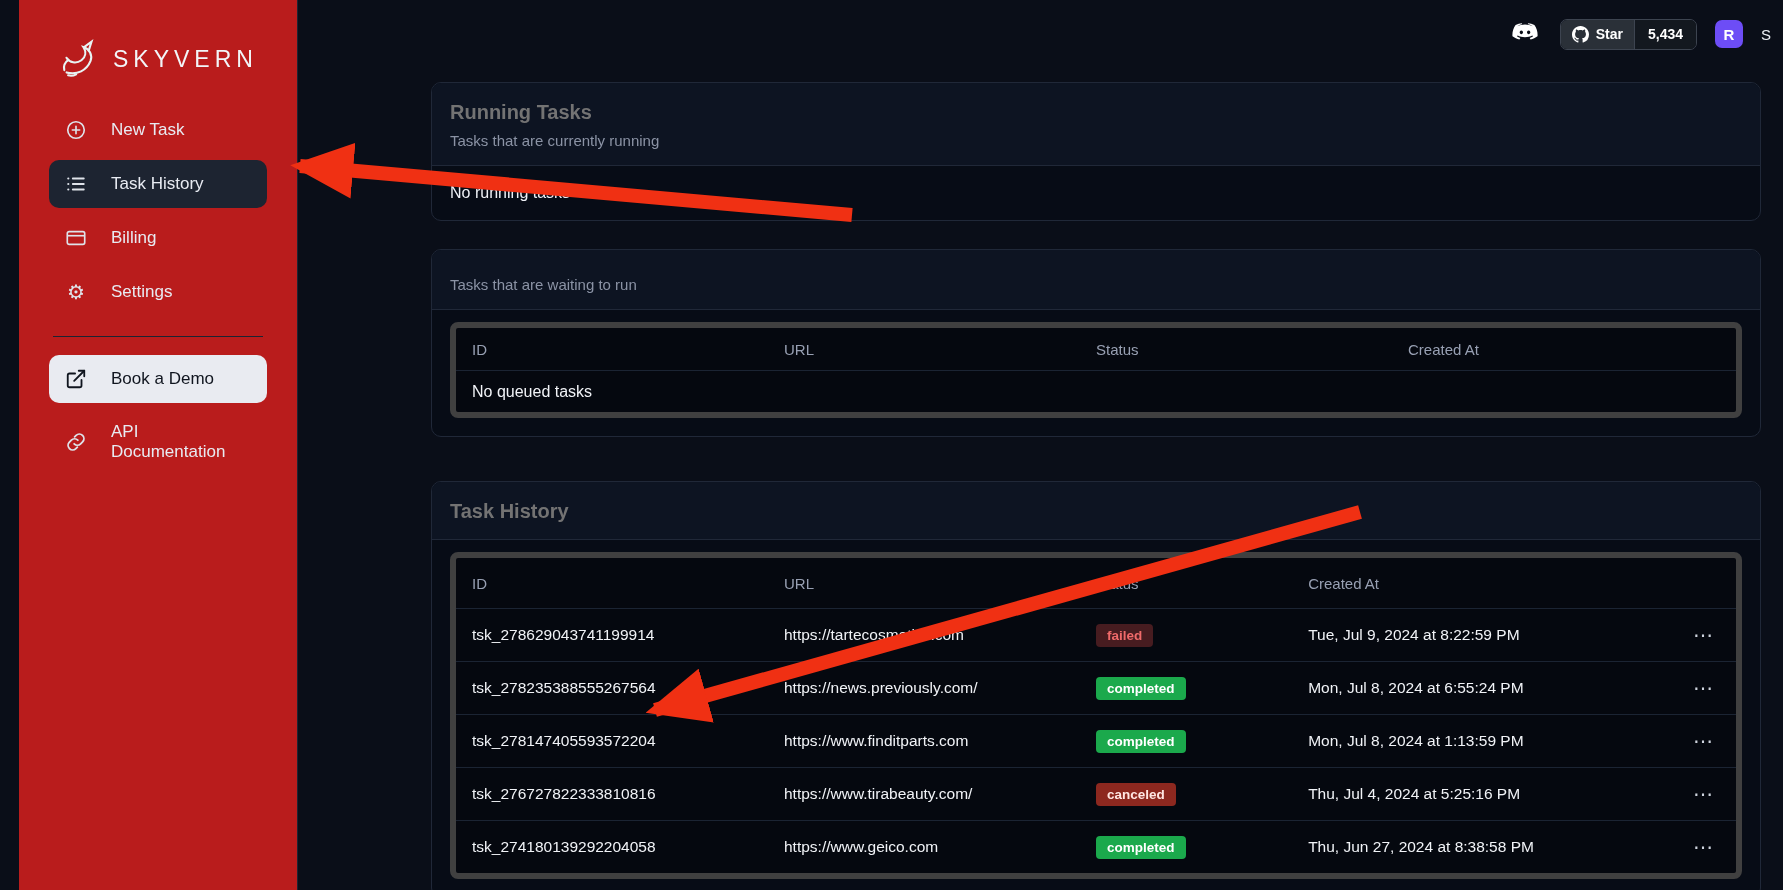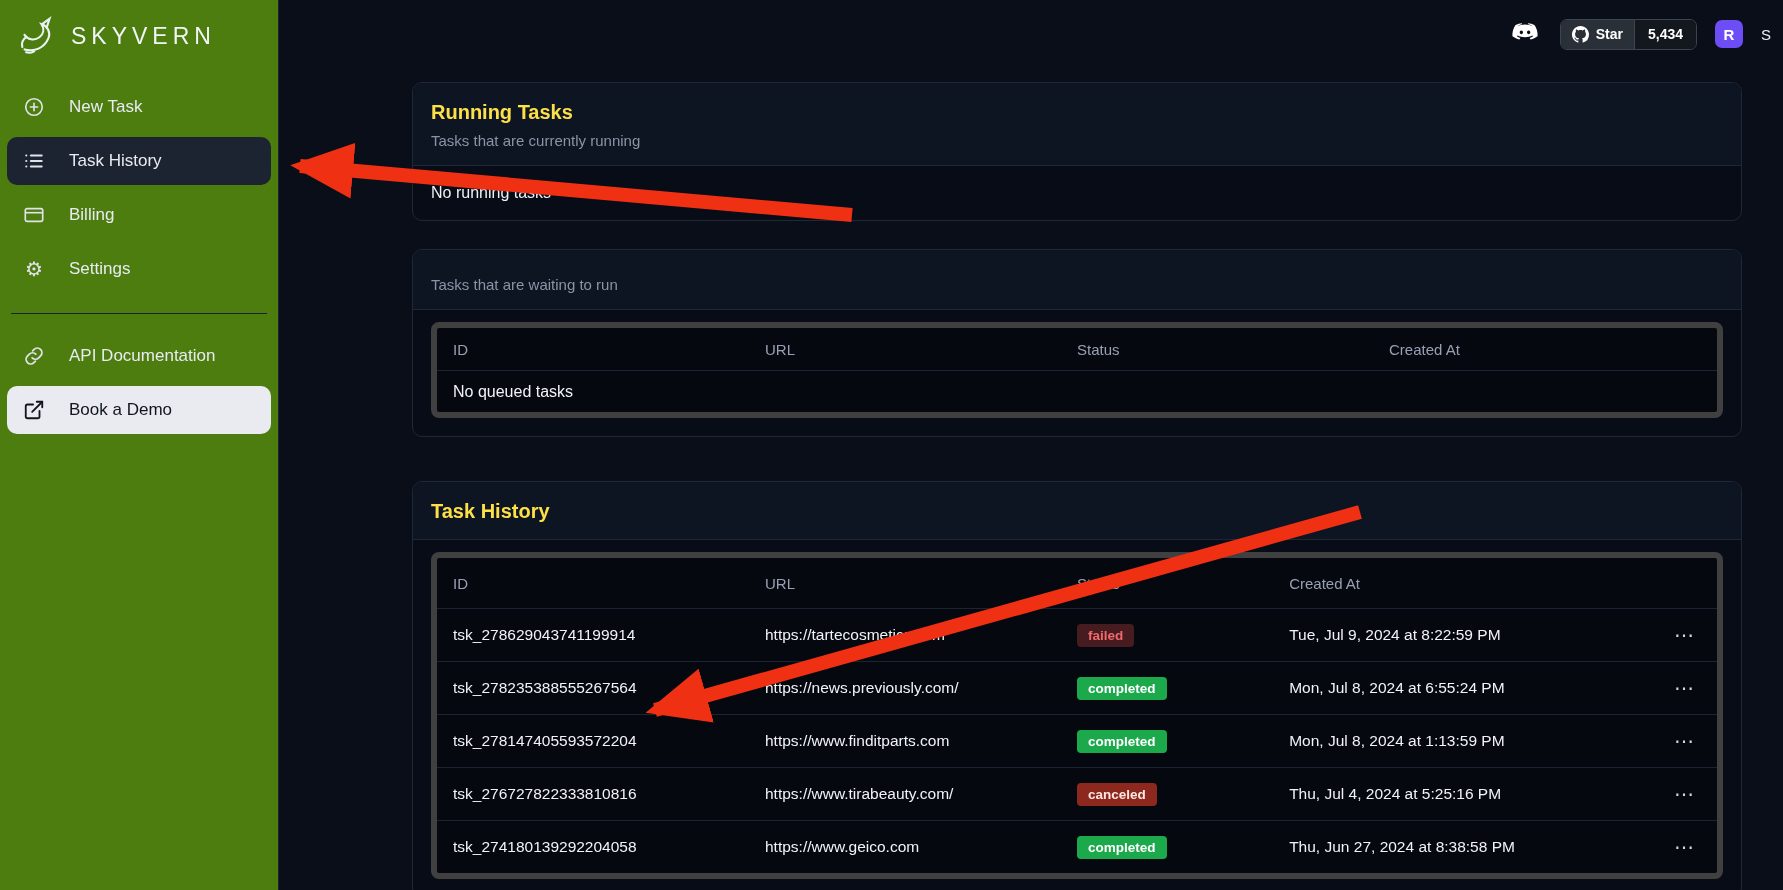--- a/index.html
+++ b/index.html
@@ -7,22 +7,22 @@
   body {
     width:1783px; height:890px; overflow:hidden;
     background:#0a0e18; color:#eef1f6;
     font-family:"Liberation Sans", sans-serif;
   }
   .app { display:flex; width:100%; height:100%; position:relative; }
 
   
   .sidebar {
     width:279px; min-width:279px; height:100%;
-    background:#4d7c0f; border-right:1px solid #1c2432;
-    padding:7px; display:flex; flex-direction:column;
+    background:#b91c1c; border-right:1px solid #1c2432;
+    padding:30px; display:flex; flex-direction:column;margin-left:19px;
   }
   .logo-row { display:flex; align-items:center; gap:10px; padding:6px 8px 24px; }
   .logo-row svg { width:46px; height:46px; display:block; }
   .brand-name { font-size:23px; letter-spacing:5px; font-weight:400; color:#f2f5f8; }
   .nav-item {
     display:flex; align-items:center; gap:24px;
     padding:13px 16px; border-radius:10px; margin-bottom:6px;
     font-size:17px; color:#e8ebf2; cursor:pointer;
   }
   .nav-item.active { background:#1d2431; }
@@ -57,21 +57,21 @@
   .content { padding:14px 0 0 133px; width:1463px; }
 
   
   .card {
     width:1330px; background:#070c16; border:1px solid #202838; border-radius:10px;
     overflow:hidden;
   }
   .card.running { margin-bottom:28px; }
   .card.queued  { margin-bottom:44px; }
   .card-header { background:#0d1422; border-bottom:1px solid #202838; padding:18px 18px 16px; }
-  .card-title { font-size:20px; font-weight:700; color:#fde047; }
+  .card-title { font-size:20px; font-weight:700; color:#737373; }
   .card-sub { font-size:15px; color:#8b93a5; margin-top:8px; }
   .card-empty { padding:18px; font-size:16px; color:#eef1f6; }
   .card-body { padding:12px 18px 18px; }
 
   .inner-table { border:6px solid #404040; border-radius:8px; background:#05080f; overflow:hidden; }
   .t-row, .t-head { display:grid; align-items:center; padding:0 16px; }
   .t-head { color:#98a0b3; font-size:15px; }
   .t-row { color:#f1f3f7; font-size:15.5px; border-top:1px solid #1b2433; }
   .grid4 { grid-template-columns:25% 25% 25% 25%; min-height:40px; }
   .grid5 { grid-template-columns:25% 25% 17% 28% 5%; min-height:53px; }
@@ -140,39 +140,39 @@
       <span class="nav-label">Billing</span>
     </div>
 
     <div class="nav-item">
       <span class="nav-icon" style="font-size:20px; line-height:1;">⚙</span>
       <span class="nav-label">Settings</span>
     </div>
 
     <div class="side-divider"></div>
 
-    <div class="nav-item">
-      <span class="nav-icon">
-        <svg viewBox="0 0 24 24" fill="none" stroke="currentColor" stroke-width="2" stroke-linecap="round">
-            <path d="M10 14a5 5 0 0 0 7.07 0l2.12-2.12a5 5 0 0 0-7.07-7.07L10.5 6.43"></path>
-            <path d="M14 10a5 5 0 0 0-7.07 0L4.8 12.12a5 5 0 0 0 7.07 7.07l1.62-1.62"></path>
-          </svg>
-      </span>
-      <span class="nav-label">API Documentation</span>
-    </div>
-
     <div class="nav-item demo-btn">
       <span class="nav-icon">
         <svg viewBox="0 0 24 24" fill="none" stroke="currentColor" stroke-width="2" stroke-linecap="round" stroke-linejoin="round">
             <path d="M18 13v6a2 2 0 0 1-2 2H5a2 2 0 0 1-2-2V8a2 2 0 0 1 2-2h6"></path>
             <path d="M15 3h6v6"></path>
             <path d="M10 14L21 3"></path>
           </svg>
       </span>
       <span class="nav-label">Book a Demo</span>
+    </div>
+
+    <div class="nav-item">
+      <span class="nav-icon">
+        <svg viewBox="0 0 24 24" fill="none" stroke="currentColor" stroke-width="2" stroke-linecap="round">
+            <path d="M10 14a5 5 0 0 0 7.07 0l2.12-2.12a5 5 0 0 0-7.07-7.07L10.5 6.43"></path>
+            <path d="M14 10a5 5 0 0 0-7.07 0L4.8 12.12a5 5 0 0 0 7.07 7.07l1.62-1.62"></path>
+          </svg>
+      </span>
+      <span class="nav-label">API Documentation</span>
     </div>
   </aside>
 
   <div class="main">
 
     <header class="topbar">
       <span class="discord-btn">
         <svg viewBox="0 0 28 22" fill="#ffffff">
             <path d="M23 2C21 1 19 .5 17 .3l-.3.6c2 .4 3.4 1.2 4.7 2.2-2.2-1-4.6-1.7-7.4-1.7s-5.2.7-7.4 1.7C7.9 2.1 9.3 1.3 11.3.9L11 .3C9 .5 7 1 5 2 2.7 5.3 1.7 9 2 12.7c2 1.5 4.3 2.5 6.7 3l.8-1.3c-1.2-.4-2.3-1-3.3-1.8l.8-.6c2 1 4.3 1.6 7 1.6s5-.5 7-1.6l.8.6c-1 .8-2.1 1.4-3.3 1.8l.8 1.3c2.4-.5 4.7-1.5 6.7-3 .3-3.7-.7-7.4-3-10.7zM10.5 10.7c-.9 0-1.6-.8-1.6-1.8s.7-1.8 1.6-1.8 1.6.8 1.6 1.8-.7 1.8-1.6 1.8zm7 0c-.9 0-1.6-.8-1.6-1.8s.7-1.8 1.6-1.8 1.6.8 1.6 1.8-.7 1.8-1.6 1.8z"></path>
           </svg>

